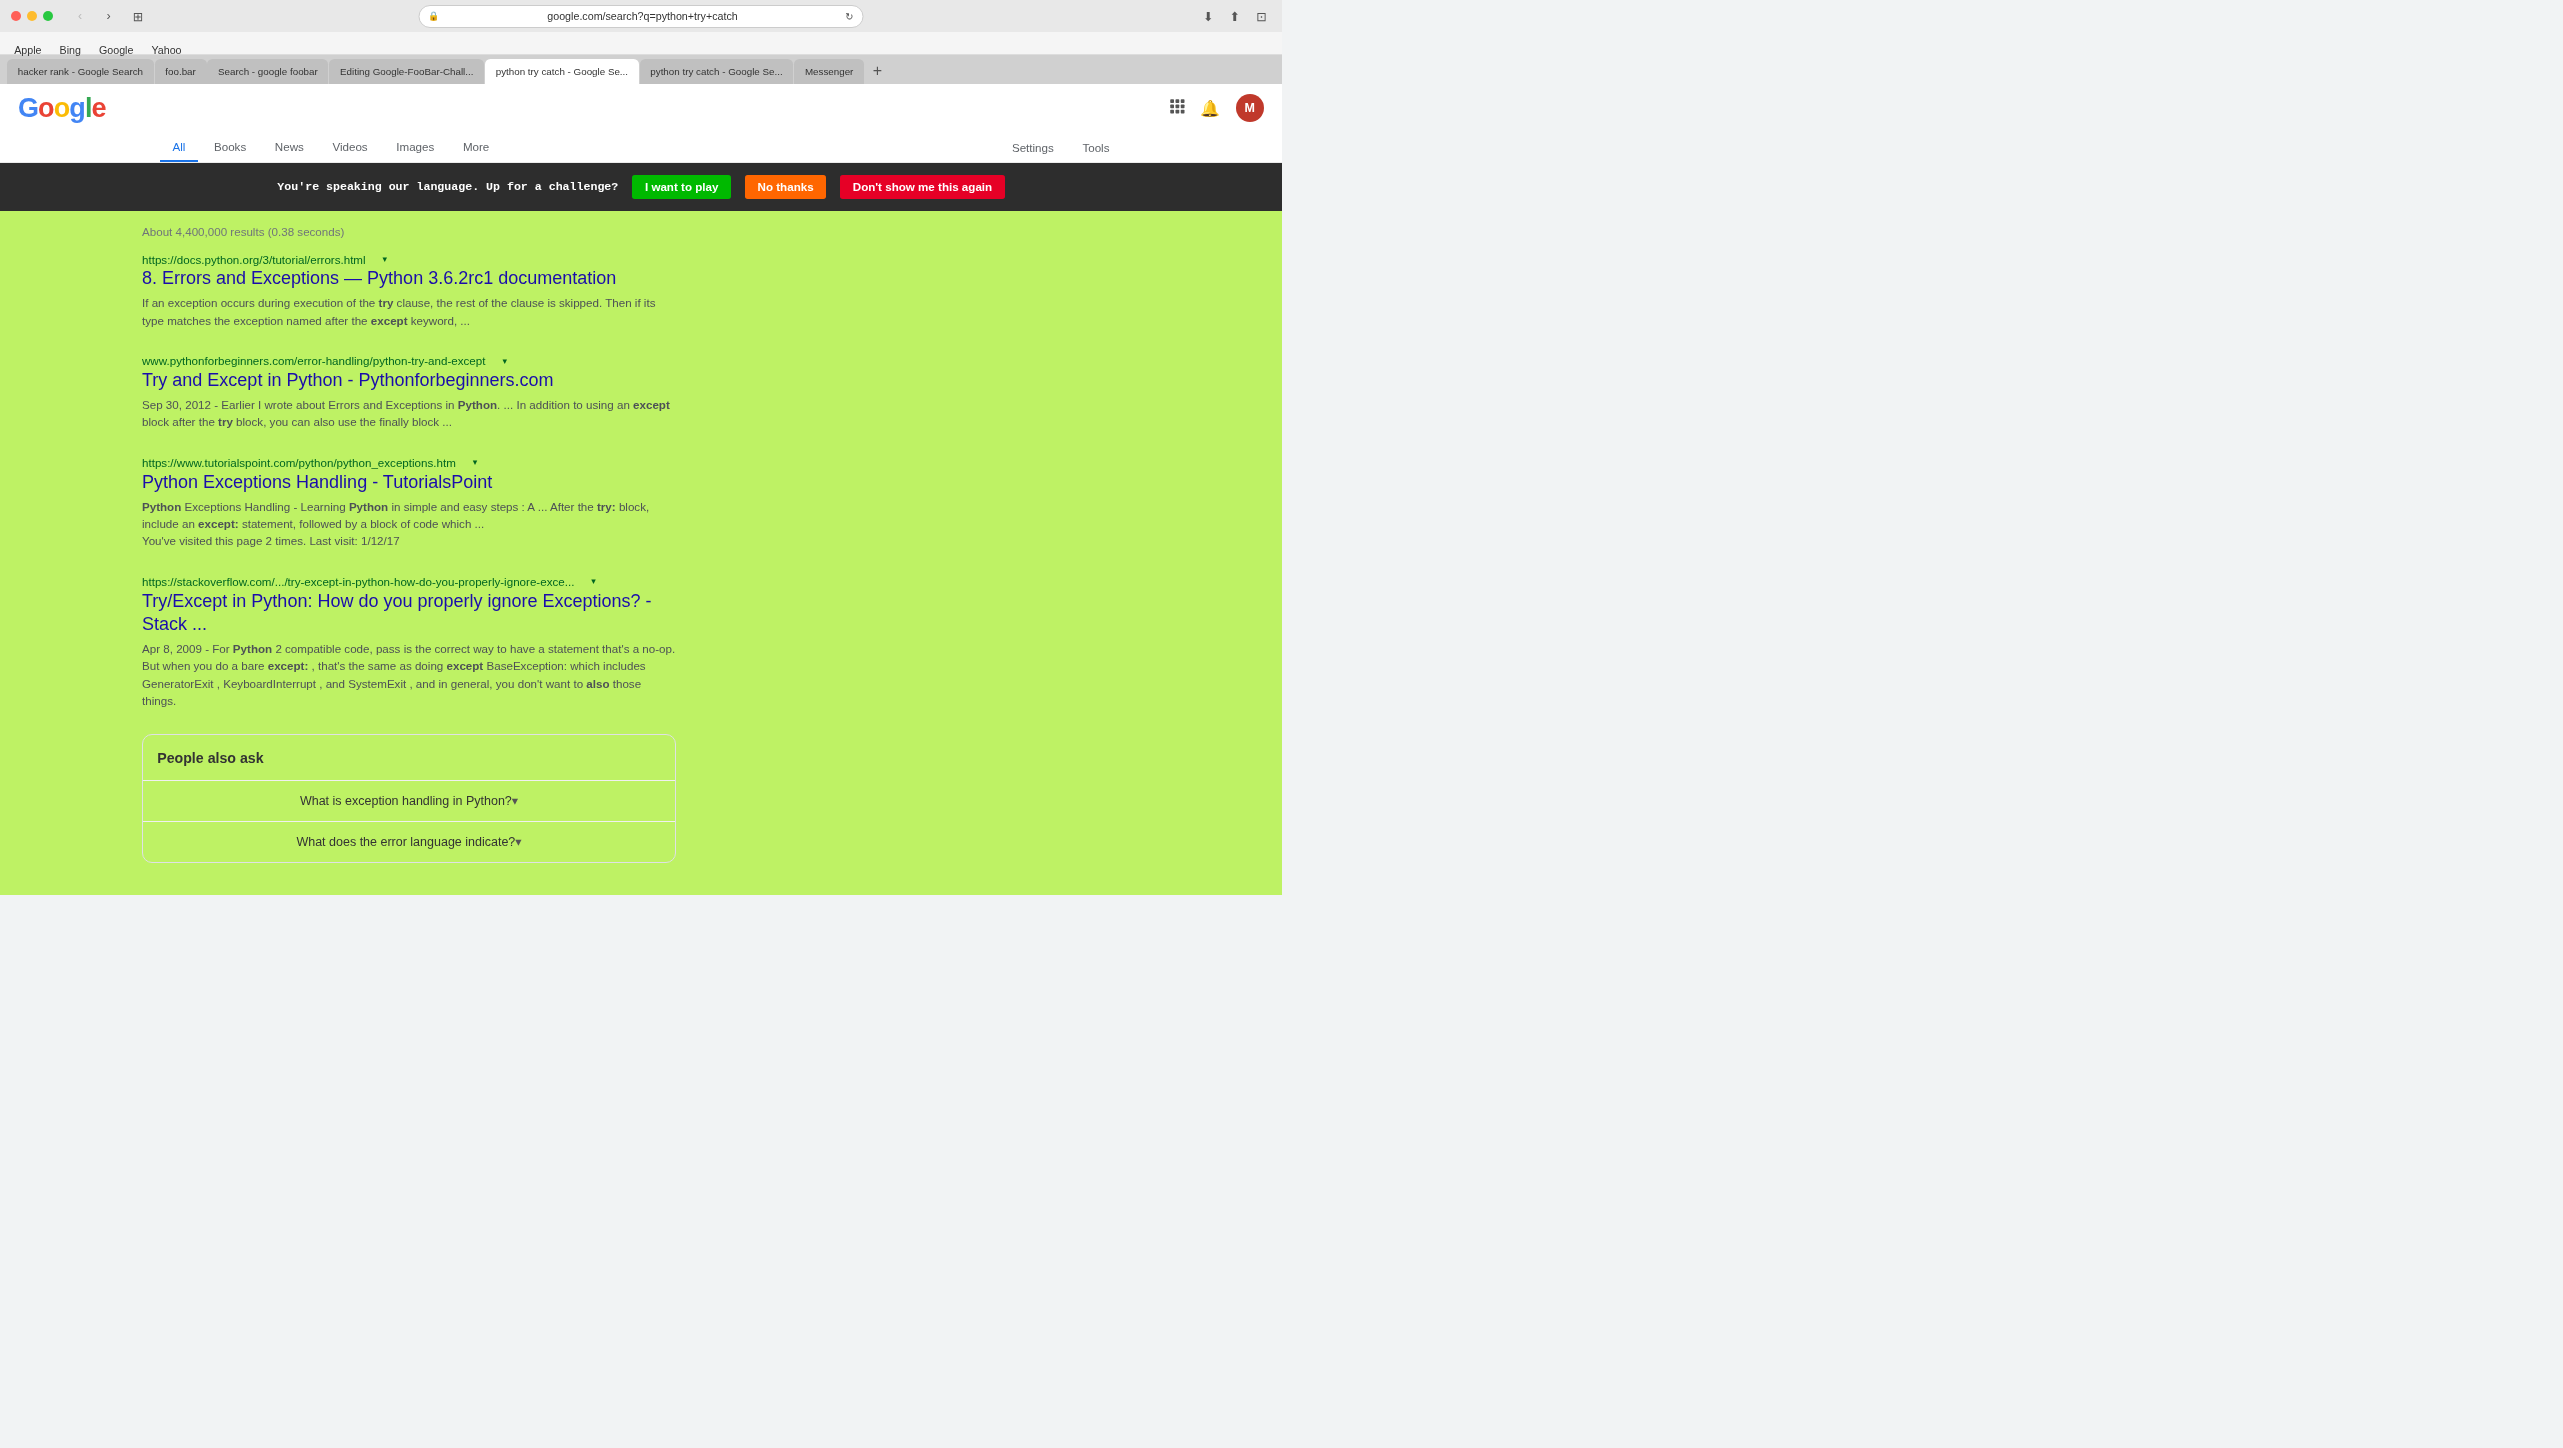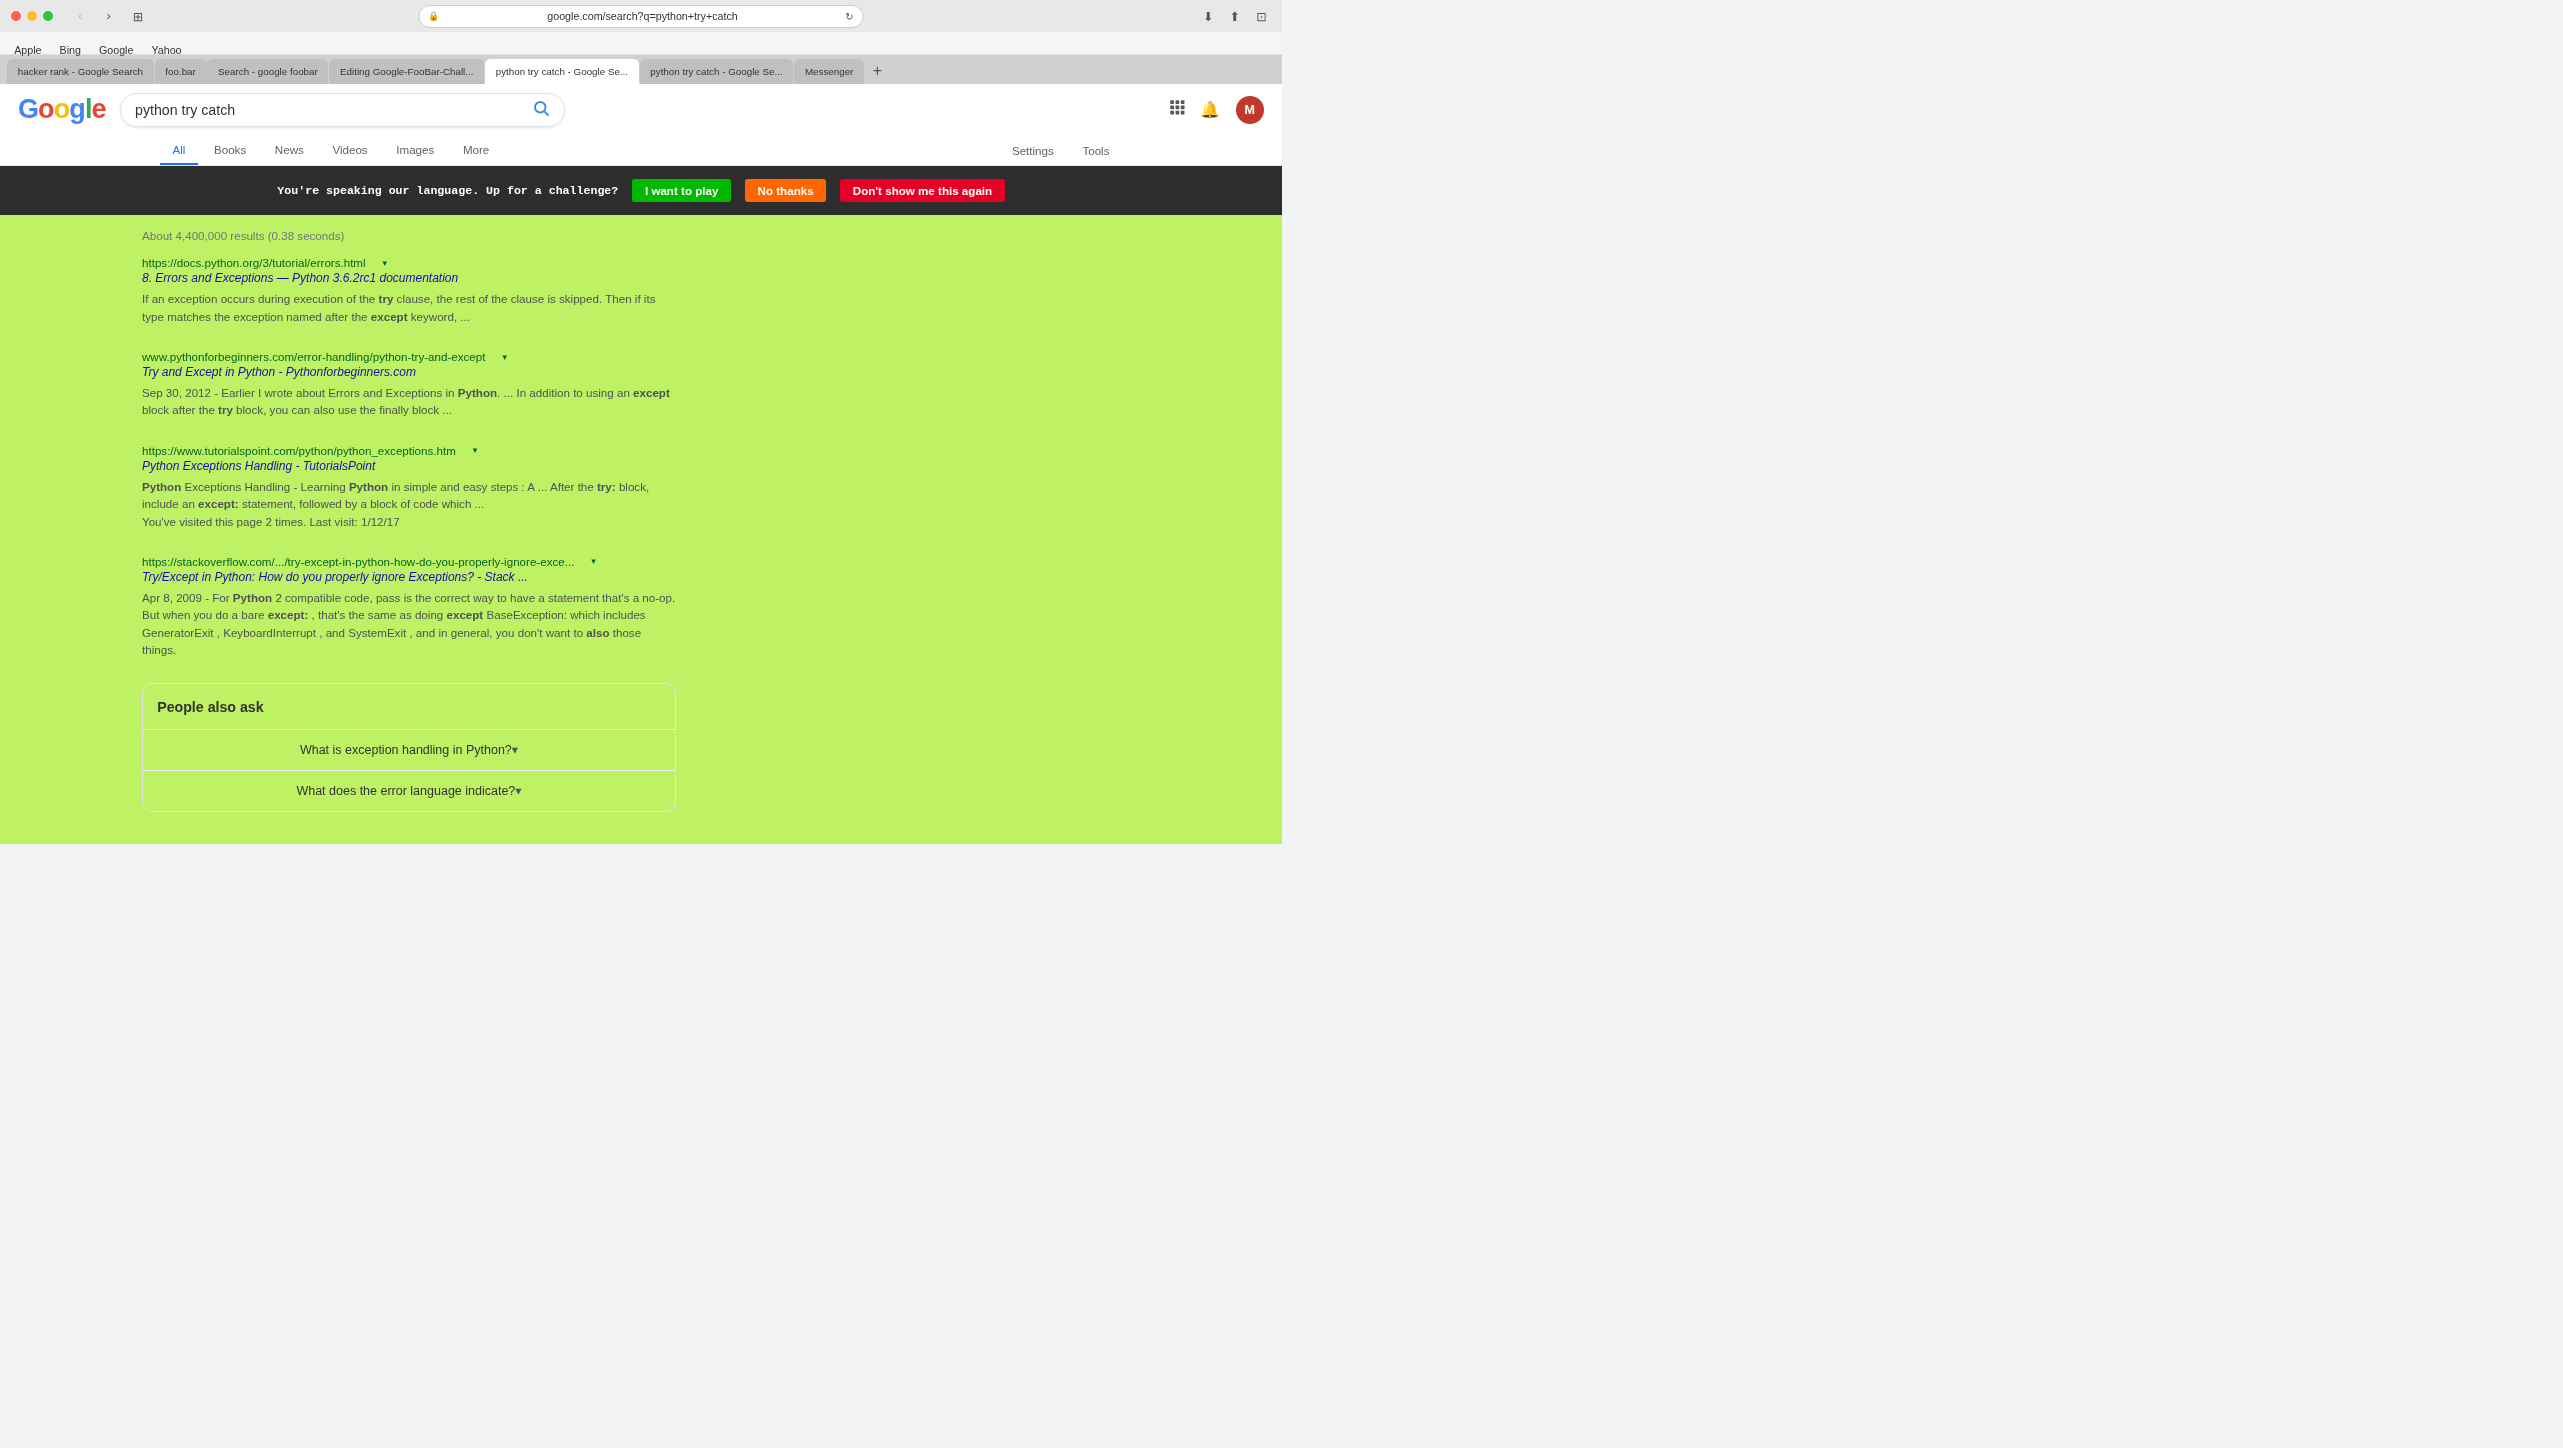--- a/index.html
+++ b/index.html
@@ -240,27 +240,26 @@
     .result-url {
       font-size: 11.6px;
       color: #006621;
       margin-bottom: 1.8px;
       display: flex;
       align-items: center;
       gap: 17px;
     }
     .result-url .dropdown-arrow { color: #006621; font-size: 9px; cursor: pointer; }
     .result-title {
-      font-size: 12px;
+      font-size: 18px;
       color: #1a0dab;
       text-decoration: none;
       cursor: pointer;
       line-height: 1.3;
       margin-bottom: 3.6px;
-      font-style: italic;
     }
     .result-desc {
       font-size: 11.6px;
       color: #4d5156;
       line-height: 1.5;
     }
     .result-desc b { font-weight: bold; color: #4d5156; }
 
     
     .paa-section {
@@ -337,29 +336,20 @@
 
 <div class="browser-content">
 
   <div class="google-header">
     <div class="google-header-top">
 
       <div class="google-logo">
         <span class="g-blue">G</span><span class="g-red">o</span><span class="g-yellow">o</span><span class="g-blue">g</span><span class="g-green">l</span><span class="g-red">e</span>
       </div>
 
-      <div class="search-bar">
-        <input type="text" value="python try catch" style="">
-        <button class="search-icon-btn">
-          <svg width="18" height="18" viewBox="0 0 24 24" fill="none" stroke="#4285f4" stroke-width="2.5">
-            <circle cx="11" cy="11" r="7"></circle>
-            <line x1="16.5" y1="16.5" x2="22" y2="22"></line>
-          </svg>
-        </button>
-      </div>
 
       <div class="header-right">
         <button class="apps-btn">
           <svg width="18" height="18" viewBox="0 0 24 24" fill="#555">
             <rect x="3" y="3" width="5" height="5" rx="1"></rect>
             <rect x="10" y="3" width="5" height="5" rx="1"></rect>
             <rect x="17" y="3" width="5" height="5" rx="1"></rect>
             <rect x="3" y="10" width="5" height="5" rx="1"></rect>
             <rect x="10" y="10" width="5" height="5" rx="1"></rect>
             <rect x="17" y="10" width="5" height="5" rx="1"></rect>

